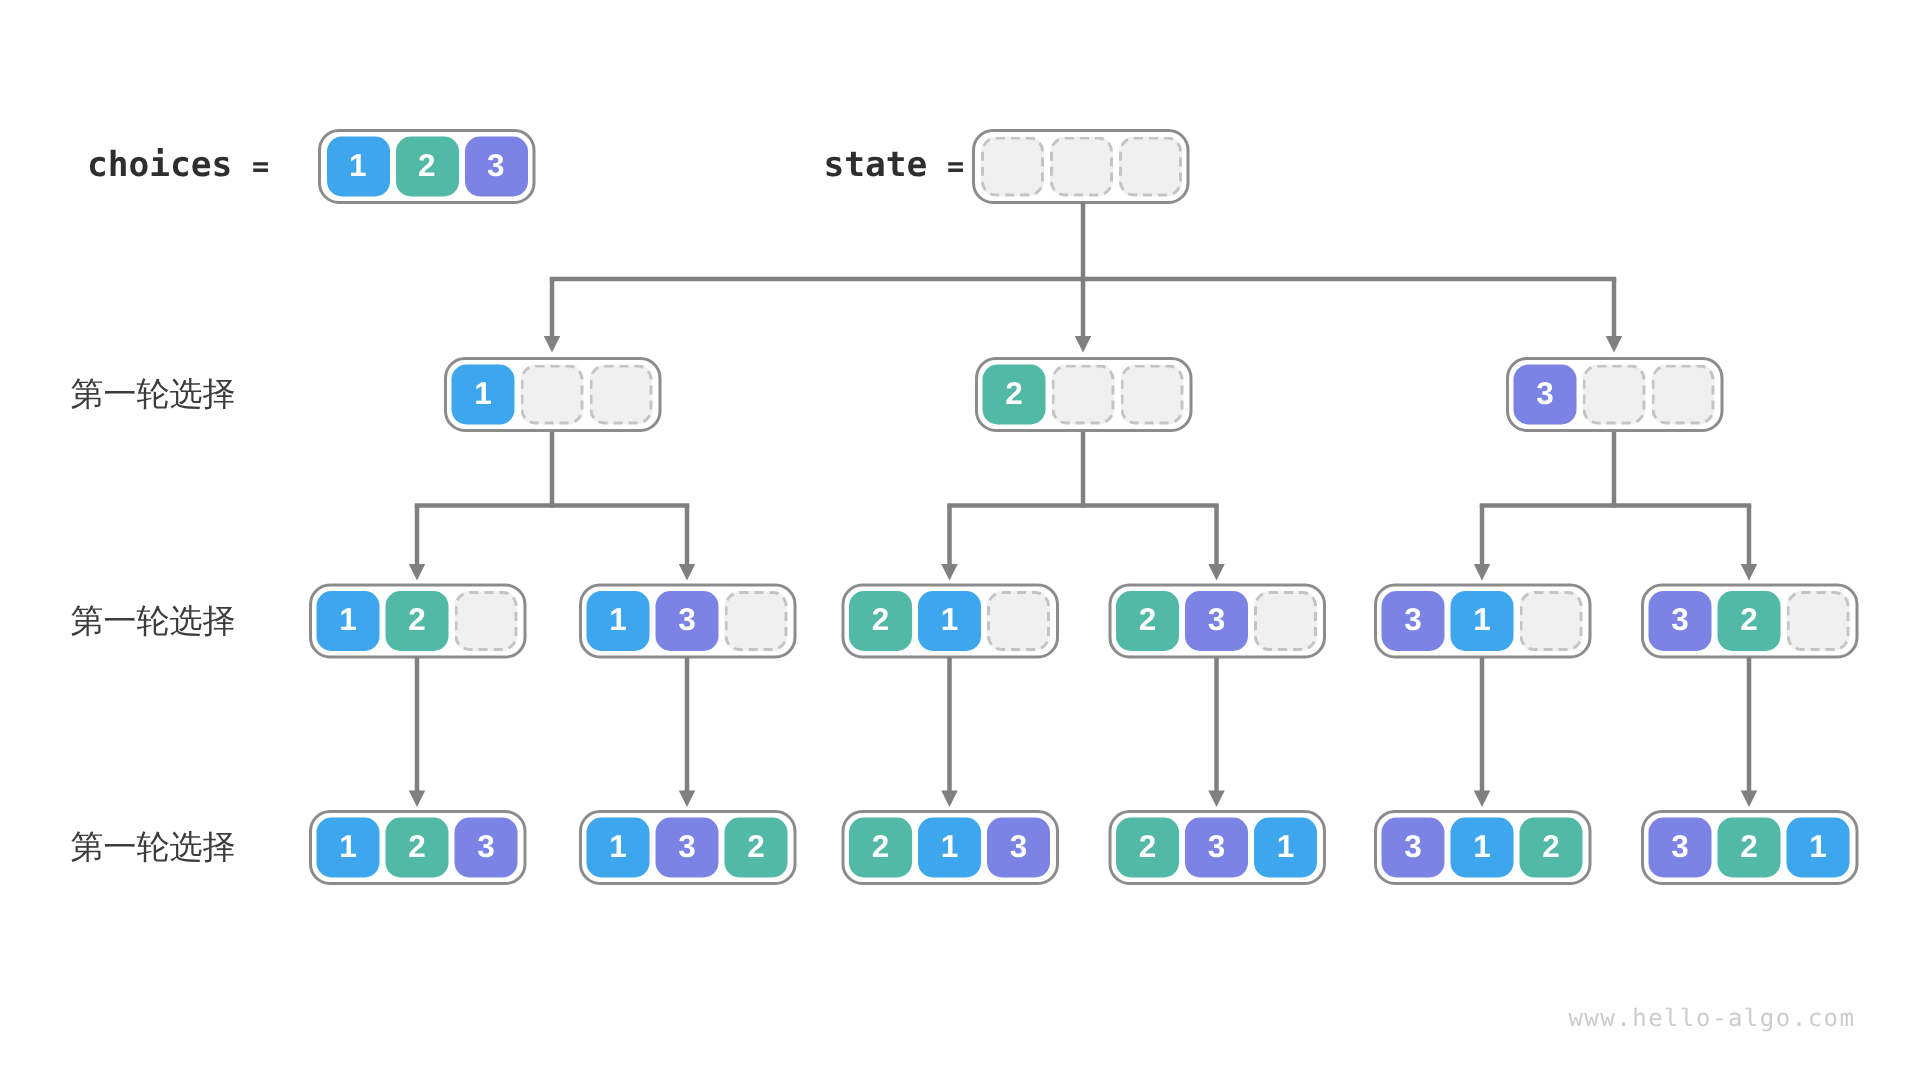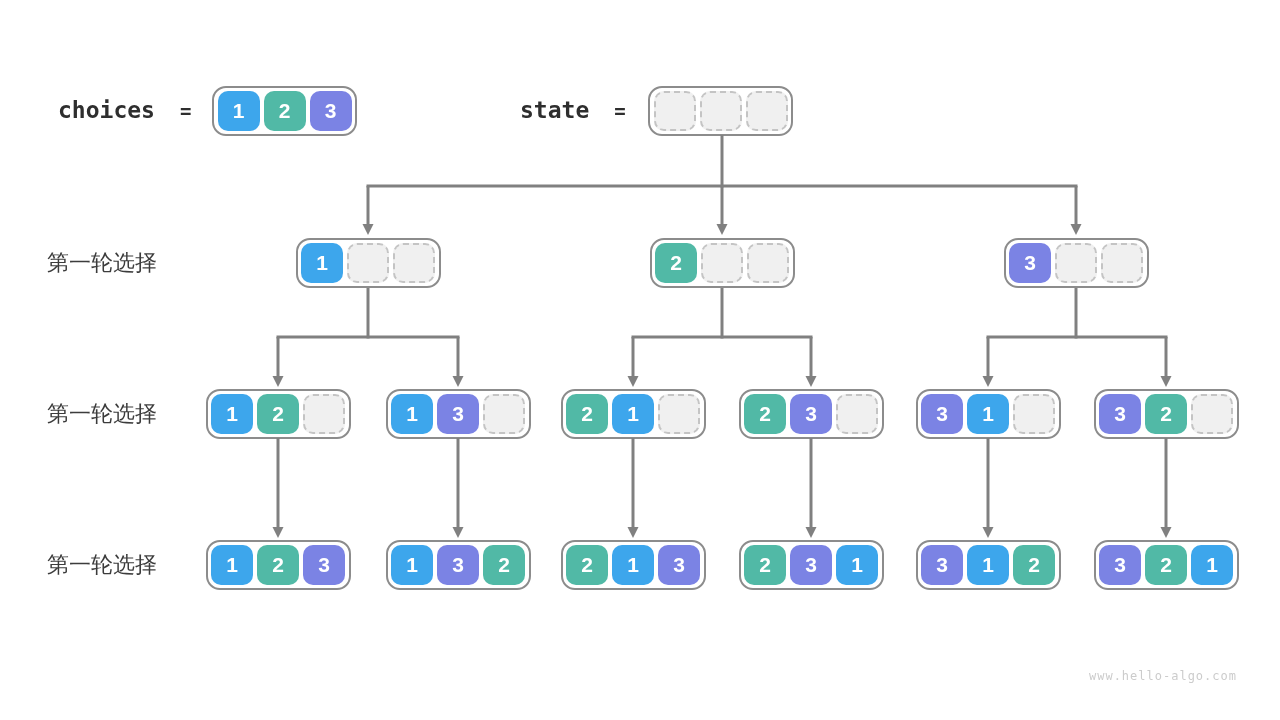--- a/index.html
+++ b/index.html
@@ -1,21 +1,21 @@
 <!DOCTYPE html>
 <html style="--boxBorder: #8c8c8c; --emptyFill: #f0f0f0; --emptyBorder: #c4c4c4; --labelText: #3c3c3c; --monoText: #2e2e2e; --watermarkColor: #cccccc;"><head>
 <meta charset="utf-8">
 <style>
   html,body{margin:0;padding:0;background:#fff;}
   .canvas{
     position:relative;width:1280px;height:720px;background:#ffffff;overflow:hidden;
     font-family:"Liberation Sans", sans-serif;
   }
   .legend-label{
-    position:absolute;display:flex;align-items:center;gap:25px;
+    position:absolute;display:flex;align-items:center;gap:13px;
     font-family:"DejaVu Sans Mono", monospace;font-weight:700;
     color:var(--monoText,#2e2e2e);
   }
   .legend-word{font-size:23px;}
   .equals{font-size:19px;padding-top:1px;}
   .abox{
     position:absolute;width:145px;height:50px;box-sizing:border-box;
     border:2.5px solid var(--boxBorder,#8c8c8c);border-radius:14px;background:#fff;
     display:flex;align-items:center;justify-content:center;gap:4px;padding:0 3px;
   }
@@ -29,41 +29,41 @@
     background:var(--emptyFill,#f0f0f0);
     border:2px dashed var(--emptyBorder,#c4c4c4);
   }
   .row-label{
     position:absolute;left:47px;font-size:22px;line-height:26px;font-weight:500;
     color:var(--labelText,#3c3c3c);white-space:nowrap;
   }
   .connector-layer{position:absolute;left:0;top:0;pointer-events:none;}
   .watermark{
     position:absolute;right:43px;top:669px;
-    font-family:"DejaVu Sans Mono", monospace;font-size:12px;letter-spacing:1px;
+    font-family:"DejaVu Sans Mono", monospace;font-size:16px;letter-spacing:1px;
     color:var(--watermarkColor,#cccccc);
     margin-left:16px;
   }
 </style>
 </head>
 <body>
 
 <div class="canvas">
 
   <div class="legend-label" style="left:58px;top:97px;">
     <span class="legend-word">choices</span>
     <span class="equals">=</span>
   </div>
   <div class="abox" id="choices-box" style="left:212px;top:86px;">
       <div class="cell" style="background: rgb(61, 166, 236);">1</div>
       <div class="cell" style="background: rgb(81, 185, 166);">2</div>
       <div class="cell" style="background: rgb(123, 131, 228);">3</div>
     </div>
 
-  <div class="legend-label" style="left:520px;top:97px;">
+  <div class="legend-label" style="left:549px;top:97px;">
     <span class="legend-word">state</span>
     <span class="equals">=</span>
   </div>
   <div class="abox" id="state-box" style="left:648px;top:86px;">
       <div class="cell empty"></div>
       <div class="cell empty"></div>
       <div class="cell empty"></div>
     </div>
 
   <div id="tree">

